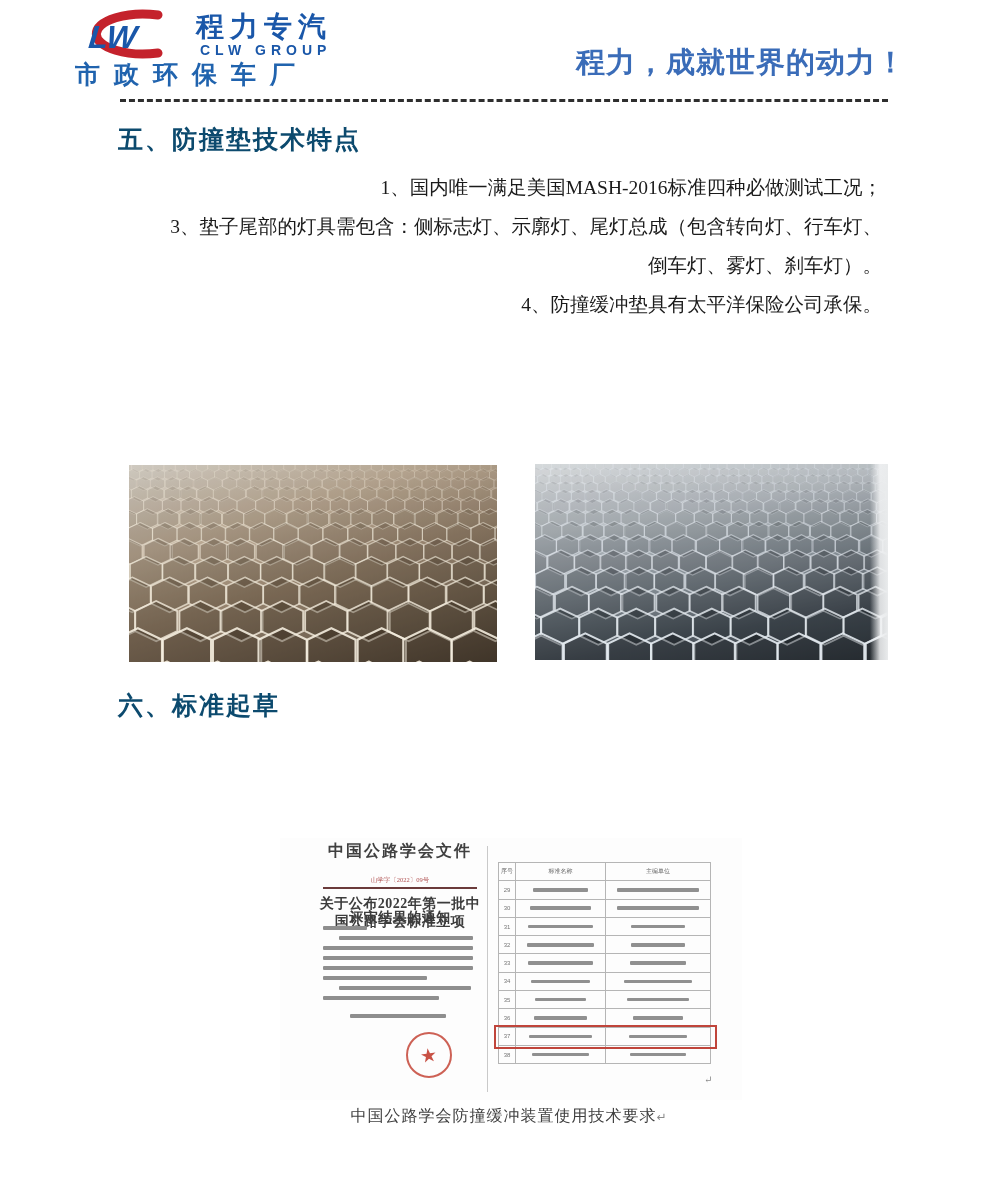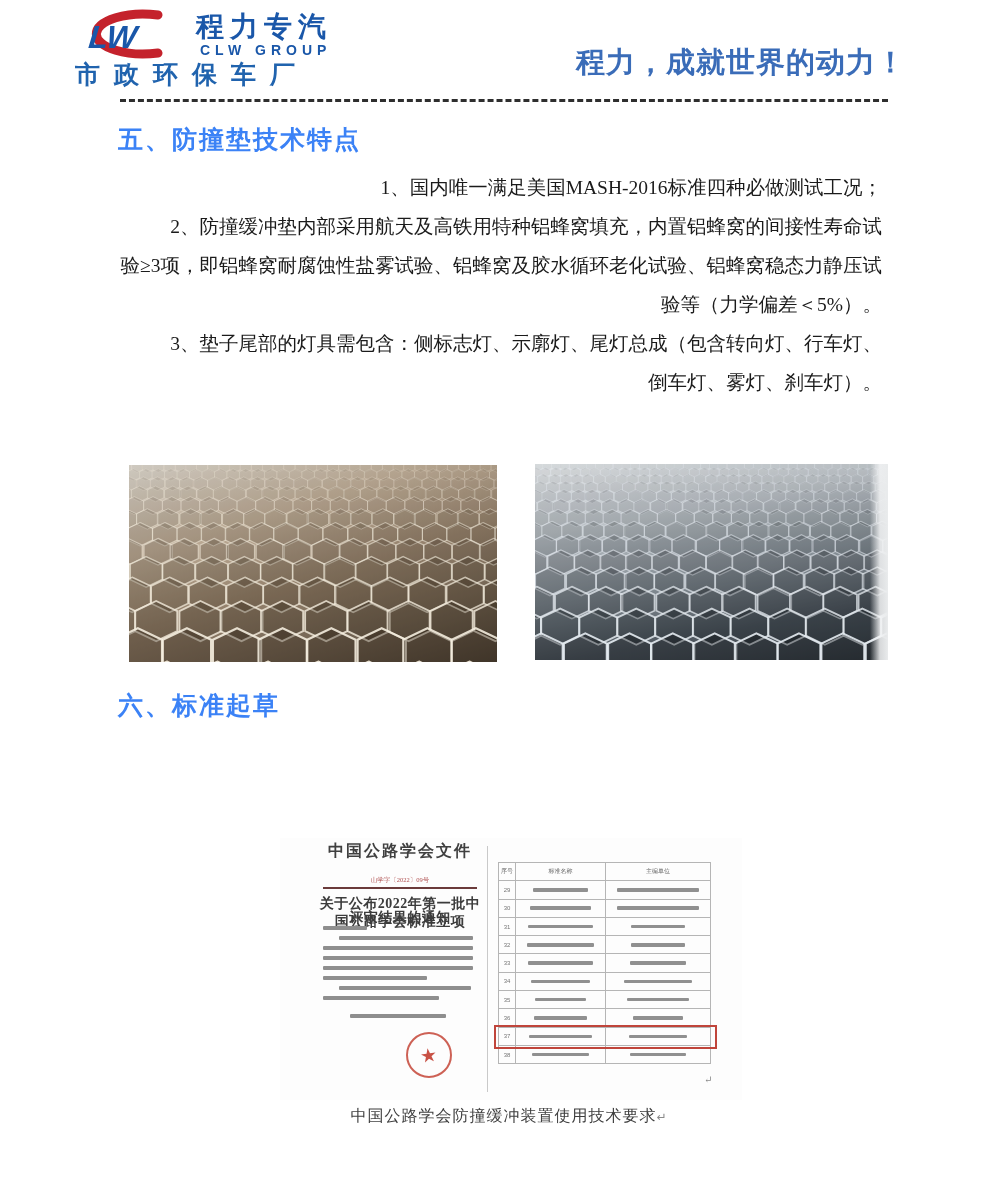--- a/index.html
+++ b/index.html
@@ -12,21 +12,21 @@
             color:#1a57a9;font-size:28px;letter-spacing:6px;line-height:1;}
   .brand-en{font-family:Liberation Sans, sans-serif;font-weight:900;
             color:#1a57a9;font-size:14px;letter-spacing:5px;line-height:1;}
   .brand-factory{font-family:"Liberation Sans","DejaVu Sans",sans-serif;font-weight:900;
             color:#2063ae;font-size:25px;letter-spacing:14px;line-height:1;}
   .slogan{font-weight:700;color:#3a6cb8;font-size:29px;letter-spacing:1px;line-height:1;}
   .divider{border-top:3px dashed #2e2e2e;height:0;}
 
   
   .sec-title{font-family:"Liberation Sans","DejaVu Sans",sans-serif;font-weight:900;
-             color:#3b82f6;font-size:25px;letter-spacing:2px;line-height:1;}
+             color:#0c4a6e;font-size:25px;letter-spacing:2px;line-height:1;}
   .bodytext{font-size:19.5px;line-height:39px;}
   .bodytext p{margin:0;text-indent:2em;}
   .bodytext2{font-size:19.5px;line-height:46px;}
   .bodytext2 p{margin:0;text-indent:2em;}
 
   
   .photo{overflow:hidden;}
   .photo svg{position:absolute;left:0;top:0;width:100%;height:100%;}
   .photo-warm{background:linear-gradient(163deg,#d9d4cb 0%,#bcab96 30%,#94816c 55%,#6d5f4f 80%,#4c4236 100%);}
   .photo-cool{background:linear-gradient(170deg,#e3e6e8 0%,#bcc2c7 28%,#848d94 55%,#505860 78%,#343b41 100%);}
@@ -71,22 +71,22 @@
   <div class="abs brand-cn" style="left:196px;top:13px;">程力专汽</div>
   <div class="abs brand-en" style="left:200px;top:43px;">CLW GROUP</div>
   <div class="abs brand-factory" style="left:75px;top:62px;">市政环保车厂</div>
   <div class="abs slogan" style="left:576px;top:48px;">程力，成就世界的动力！</div>
   <div class="abs divider" style="left:120px;top:99px;width:768px;"></div>
 
   <div class="abs sec-title" style="left:118px;top:127px;">五、防撞垫技术特点</div>
 
   <div class="abs bodytext" style="left:120px;top:168px;width:762px;text-align:right;">
     <p>1、国内唯一满足美国MASH-2016标准四种必做测试工况；</p>
-    <p>2、防撞缓冲垫内部采用航天及高铁用特种铝蜂窝填充，内置铝蜂窝的间接性寿命试验≥3项，即铝蜂窝耐腐蚀性盐雾试验、铝蜂窝及胶水循环老化试验、铝蜂窝稳态力静压试验等（力学偏差＜5%）。</p>
     <p>3、垫子尾部的灯具需包含：侧标志灯、示廓灯、尾灯总成（包含转向灯、行车灯、倒车灯、雾灯、刹车灯）。</p>
+    <p>4、防撞缓冲垫具有太平洋保险公司承保。</p>
   </div>
 
   <div class="abs photo photo-warm" style="left:129px;top:465px;width:368px;height:197px;">
     <svg id="hex1" viewBox="0 0 368 197">
         <polygon points="-14.360088288026953,-3.192893401015229 -8.907550216960963,-0.5964467005076144 -8.907550216960963,4.596446700507615 -14.360088288026953,7.192893401015229 -19.812626359092942,4.596446700507615 -19.812626359092942,-0.5964467005076144" fill="rgba(40,28,14,0.053)" stroke="rgba(246,239,224,0.306)" stroke-width="0.52"></polygon>
         <polygon points="-3.111881926284696,-3.192893401015229 2.340656144781294,-0.5964467005076144 2.340656144781294,4.596446700507615 -3.111881926284696,7.192893401015229 -8.564419997350686,4.596446700507615 -8.564419997350686,-0.5964467005076144" fill="rgba(40,28,14,0.053)" stroke="rgba(246,239,224,0.306)" stroke-width="0.52"></polygon>
         <polygon points="8.173305731874366,-3.192893401015229 13.625843802940356,-0.5964467005076144 13.625843802940356,4.596446700507615 8.173305731874366,7.192893401015229 2.7207676608083764,4.596446700507615 2.7207676608083764,-0.5964467005076144" fill="rgba(40,28,14,0.053)" stroke="rgba(246,239,224,0.306)" stroke-width="0.52"></polygon>
         <polygon points="18.666546750777115,-3.192893401015229 24.119084821843106,-0.5964467005076144 24.119084821843106,4.596446700507615 18.666546750777115,7.192893401015229 13.214008679711124,4.596446700507615 13.214008679711124,-0.5964467005076144" fill="rgba(40,28,14,0.053)" stroke="rgba(246,239,224,0.306)" stroke-width="0.52"></polygon>
         <polygon points="29.265950301395808,-3.192893401015229 34.7184883724618,-0.5964467005076144 34.7184883724618,4.596446700507615 29.265950301395808,7.192893401015229 23.813412230329817,4.596446700507615 23.813412230329817,-0.5964467005076144" fill="rgba(40,28,14,0.053)" stroke="rgba(246,239,224,0.306)" stroke-width="0.52"></polygon>
         <polygon points="40.63811168429721,-3.192893401015229 46.090649755363195,-0.5964467005076144 46.090649755363195,4.596446700507615 40.63811168429721,7.192893401015229 35.18557361323122,4.596446700507615 35.18557361323122,-0.5964467005076144" fill="rgba(40,28,14,0.053)" stroke="rgba(246,239,224,0.306)" stroke-width="0.52"></polygon>

